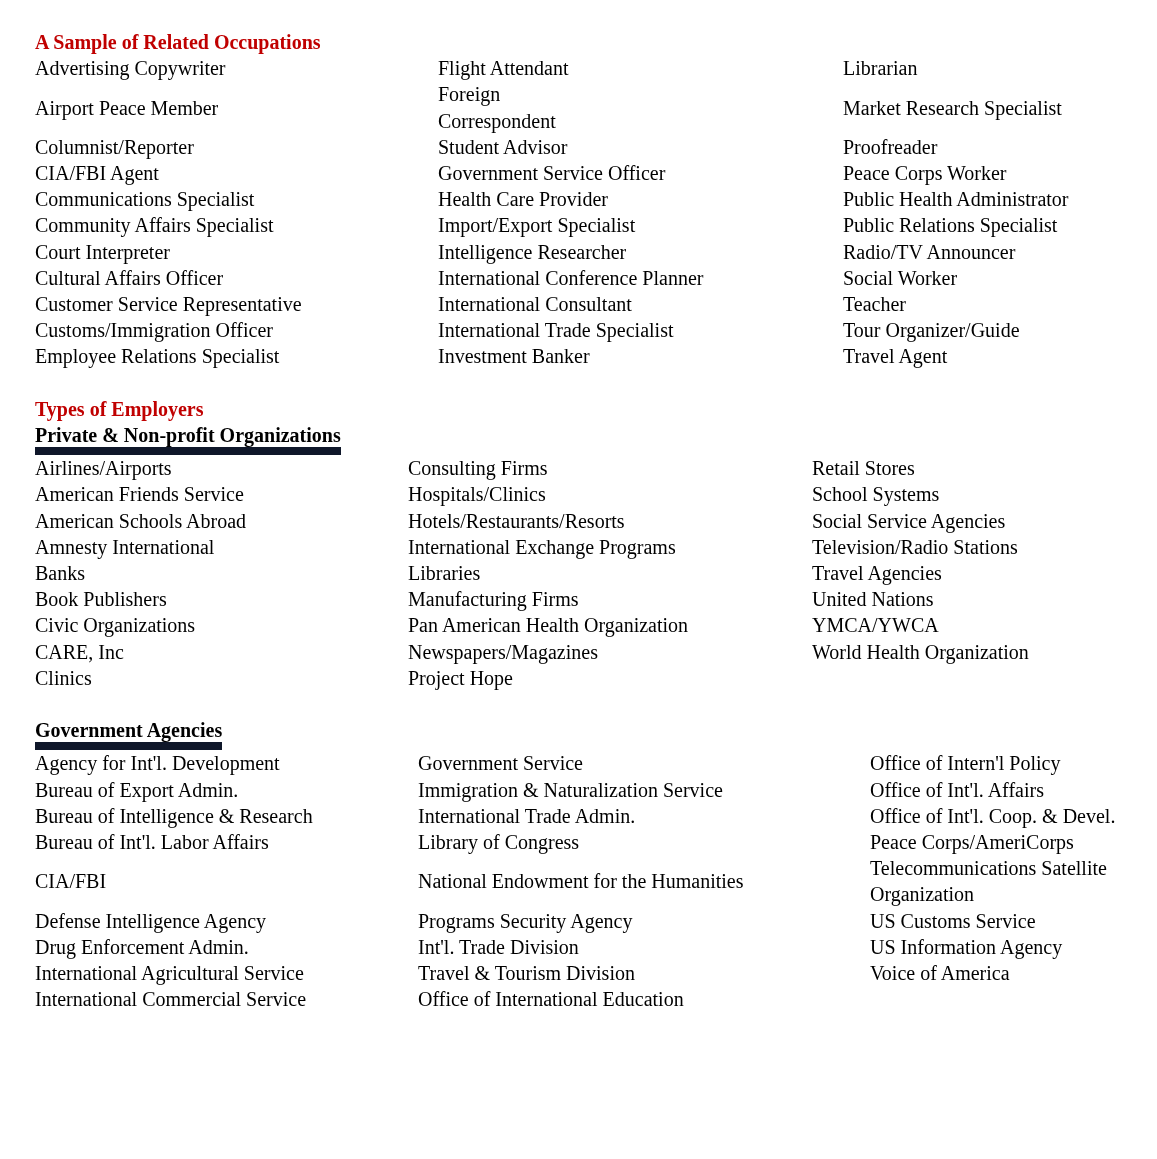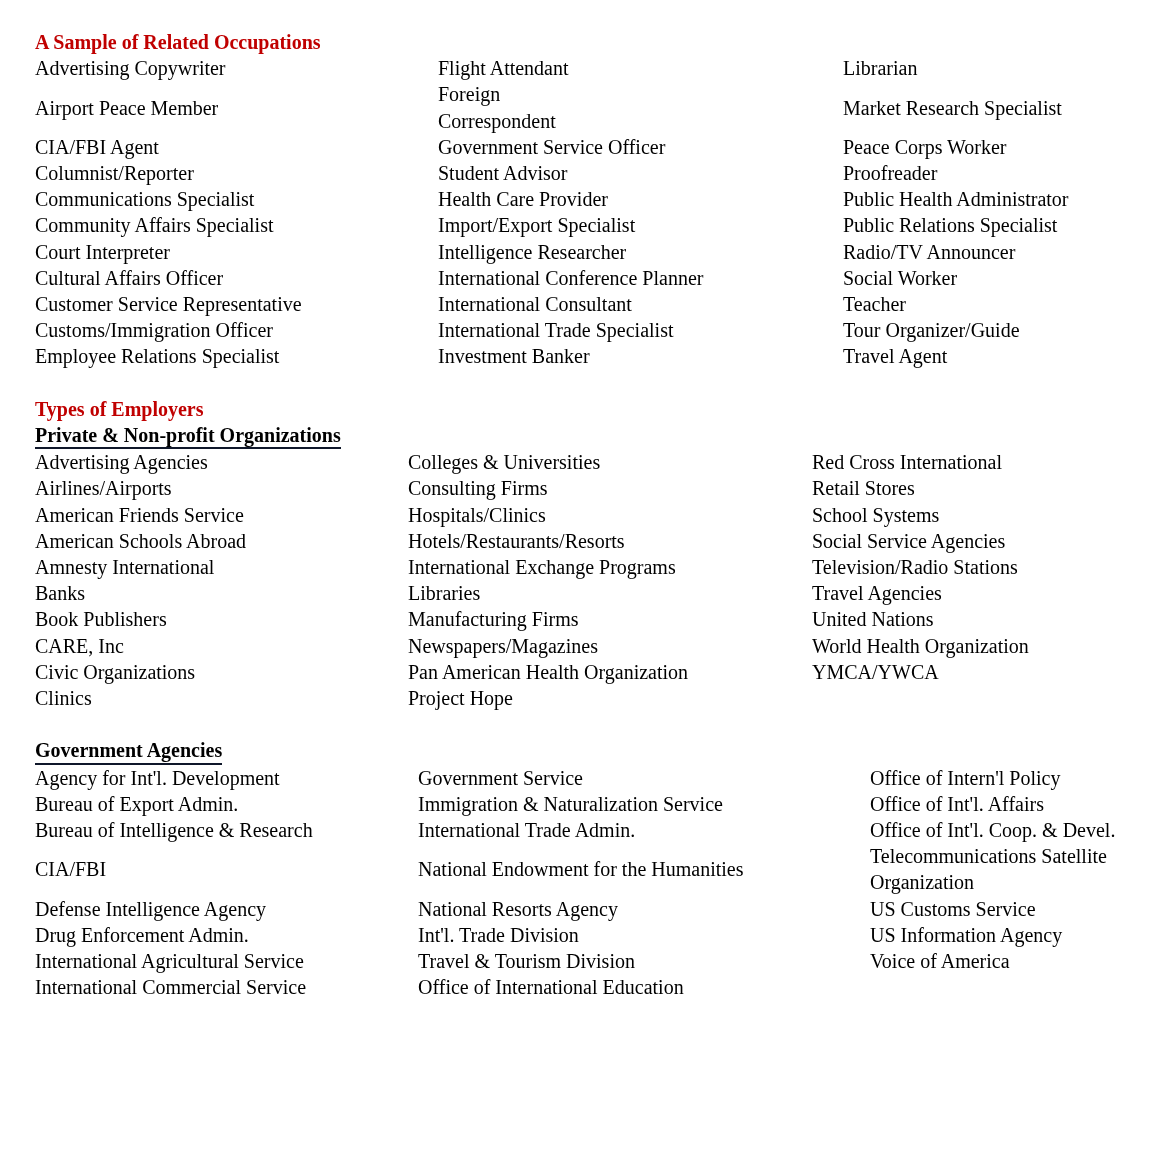--- a/index.html
+++ b/index.html
@@ -30,21 +30,21 @@
   }
   .black-heading {
     color: #000000;
     font-weight: bold;
     margin: 0;
     font-size: 20px;
     line-height: 26.2px;
   }
   .black-heading .underlined {
     display: inline-block;
-    border-bottom: 2px solid #0f172a;
+    border-bottom: 8px solid #0f172a;
     line-height: 24.2px; 
   }
   table.doc-table {
     border-collapse: collapse;
     table-layout: fixed;
     width: 1122px;
     margin: 0;
     padding: 0;
   }
   table.doc-table td {
@@ -78,28 +78,28 @@
           <td>Flight Attendant</td>
           <td>Librarian</td>
         </tr>
         <tr>
           <td>Airport Peace Member</td>
           <td>Foreign
 Correspondent</td>
           <td>Market Research Specialist</td>
         </tr>
         <tr>
+          <td>Columnist/Reporter</td>
+          <td>Student Advisor</td>
+          <td>Proofreader</td>
+        </tr>
+        <tr>
           <td>CIA/FBI Agent</td>
           <td>Government Service Officer</td>
           <td>Peace Corps Worker</td>
-        </tr>
-        <tr>
-          <td>Columnist/Reporter</td>
-          <td>Student Advisor</td>
-          <td>Proofreader</td>
         </tr>
         <tr>
           <td>Communications Specialist</td>
           <td>Health Care Provider</td>
           <td>Public Health Administrator</td>
         </tr>
         <tr>
           <td>Community Affairs Specialist</td>
           <td>Import/Export Specialist</td>
           <td>Public Relations Specialist</td>
@@ -139,25 +139,20 @@
   <h3 class="black-heading"><span class="underlined">Private &amp; Non-profit Organizations</span></h3>
 
   <table class="doc-table">
     <colgroup>
       <col style="width:373px">
       <col style="width:404px">
       <col style="width:345px">
     </colgroup>
     <tbody>
         <tr>
-          <td>Advertising Agencies</td>
-          <td>Colleges &amp; Universities</td>
-          <td>Red Cross International</td>
-        </tr>
-        <tr>
           <td>Airlines/Airports</td>
           <td>Consulting Firms</td>
           <td>Retail Stores</td>
         </tr>
         <tr>
           <td>American Friends Service</td>
           <td>Hospitals/Clinics</td>
           <td>School Systems</td>
         </tr>
         <tr>
@@ -174,28 +169,28 @@
           <td>Banks</td>
           <td>Libraries</td>
           <td>Travel Agencies</td>
         </tr>
         <tr>
           <td>Book Publishers</td>
           <td>Manufacturing Firms</td>
           <td>United Nations</td>
         </tr>
         <tr>
+          <td>Civic Organizations</td>
+          <td>Pan American Health Organization</td>
+          <td>YMCA/YWCA</td>
+        </tr>
+        <tr>
           <td>CARE, Inc</td>
           <td>Newspapers/Magazines</td>
           <td>World Health Organization</td>
-        </tr>
-        <tr>
-          <td>Civic Organizations</td>
-          <td>Pan American Health Organization</td>
-          <td>YMCA/YWCA</td>
         </tr>
         <tr>
           <td>Clinics</td>
           <td>Project Hope</td>
           <td></td>
         </tr>
       </tbody>
   </table>
 
   <div class="spacer-line"></div>
@@ -218,28 +213,33 @@
           <td>Bureau of Export Admin.</td>
           <td>Immigration &amp; Naturalization Service</td>
           <td>Office of Int'l. Affairs</td>
         </tr>
         <tr>
           <td>Bureau of Intelligence &amp; Research</td>
           <td>International Trade Admin.</td>
           <td>Office of Int'l. Coop. &amp; Devel.</td>
         </tr>
         <tr>
+          <td>Bureau of Int'l. Labor Affairs</td>
+          <td>Library of Congress</td>
+          <td>Peace Corps/AmeriCorps</td>
+        </tr>
+        <tr>
           <td>CIA/FBI</td>
           <td>National Endowment for the Humanities</td>
           <td>Telecommunications Satellite
 Organization</td>
         </tr>
         <tr>
           <td>Defense Intelligence Agency</td>
-          <td>National Resorts Agency</td>
+          <td>Programs Security Agency</td>
           <td>US Customs Service</td>
         </tr>
         <tr>
           <td>Drug Enforcement Admin.</td>
           <td>Int'l. Trade Division</td>
           <td>US Information Agency</td>
         </tr>
         <tr>
           <td>International  Agricultural Service</td>
           <td>Travel &amp; Tourism Division</td>

